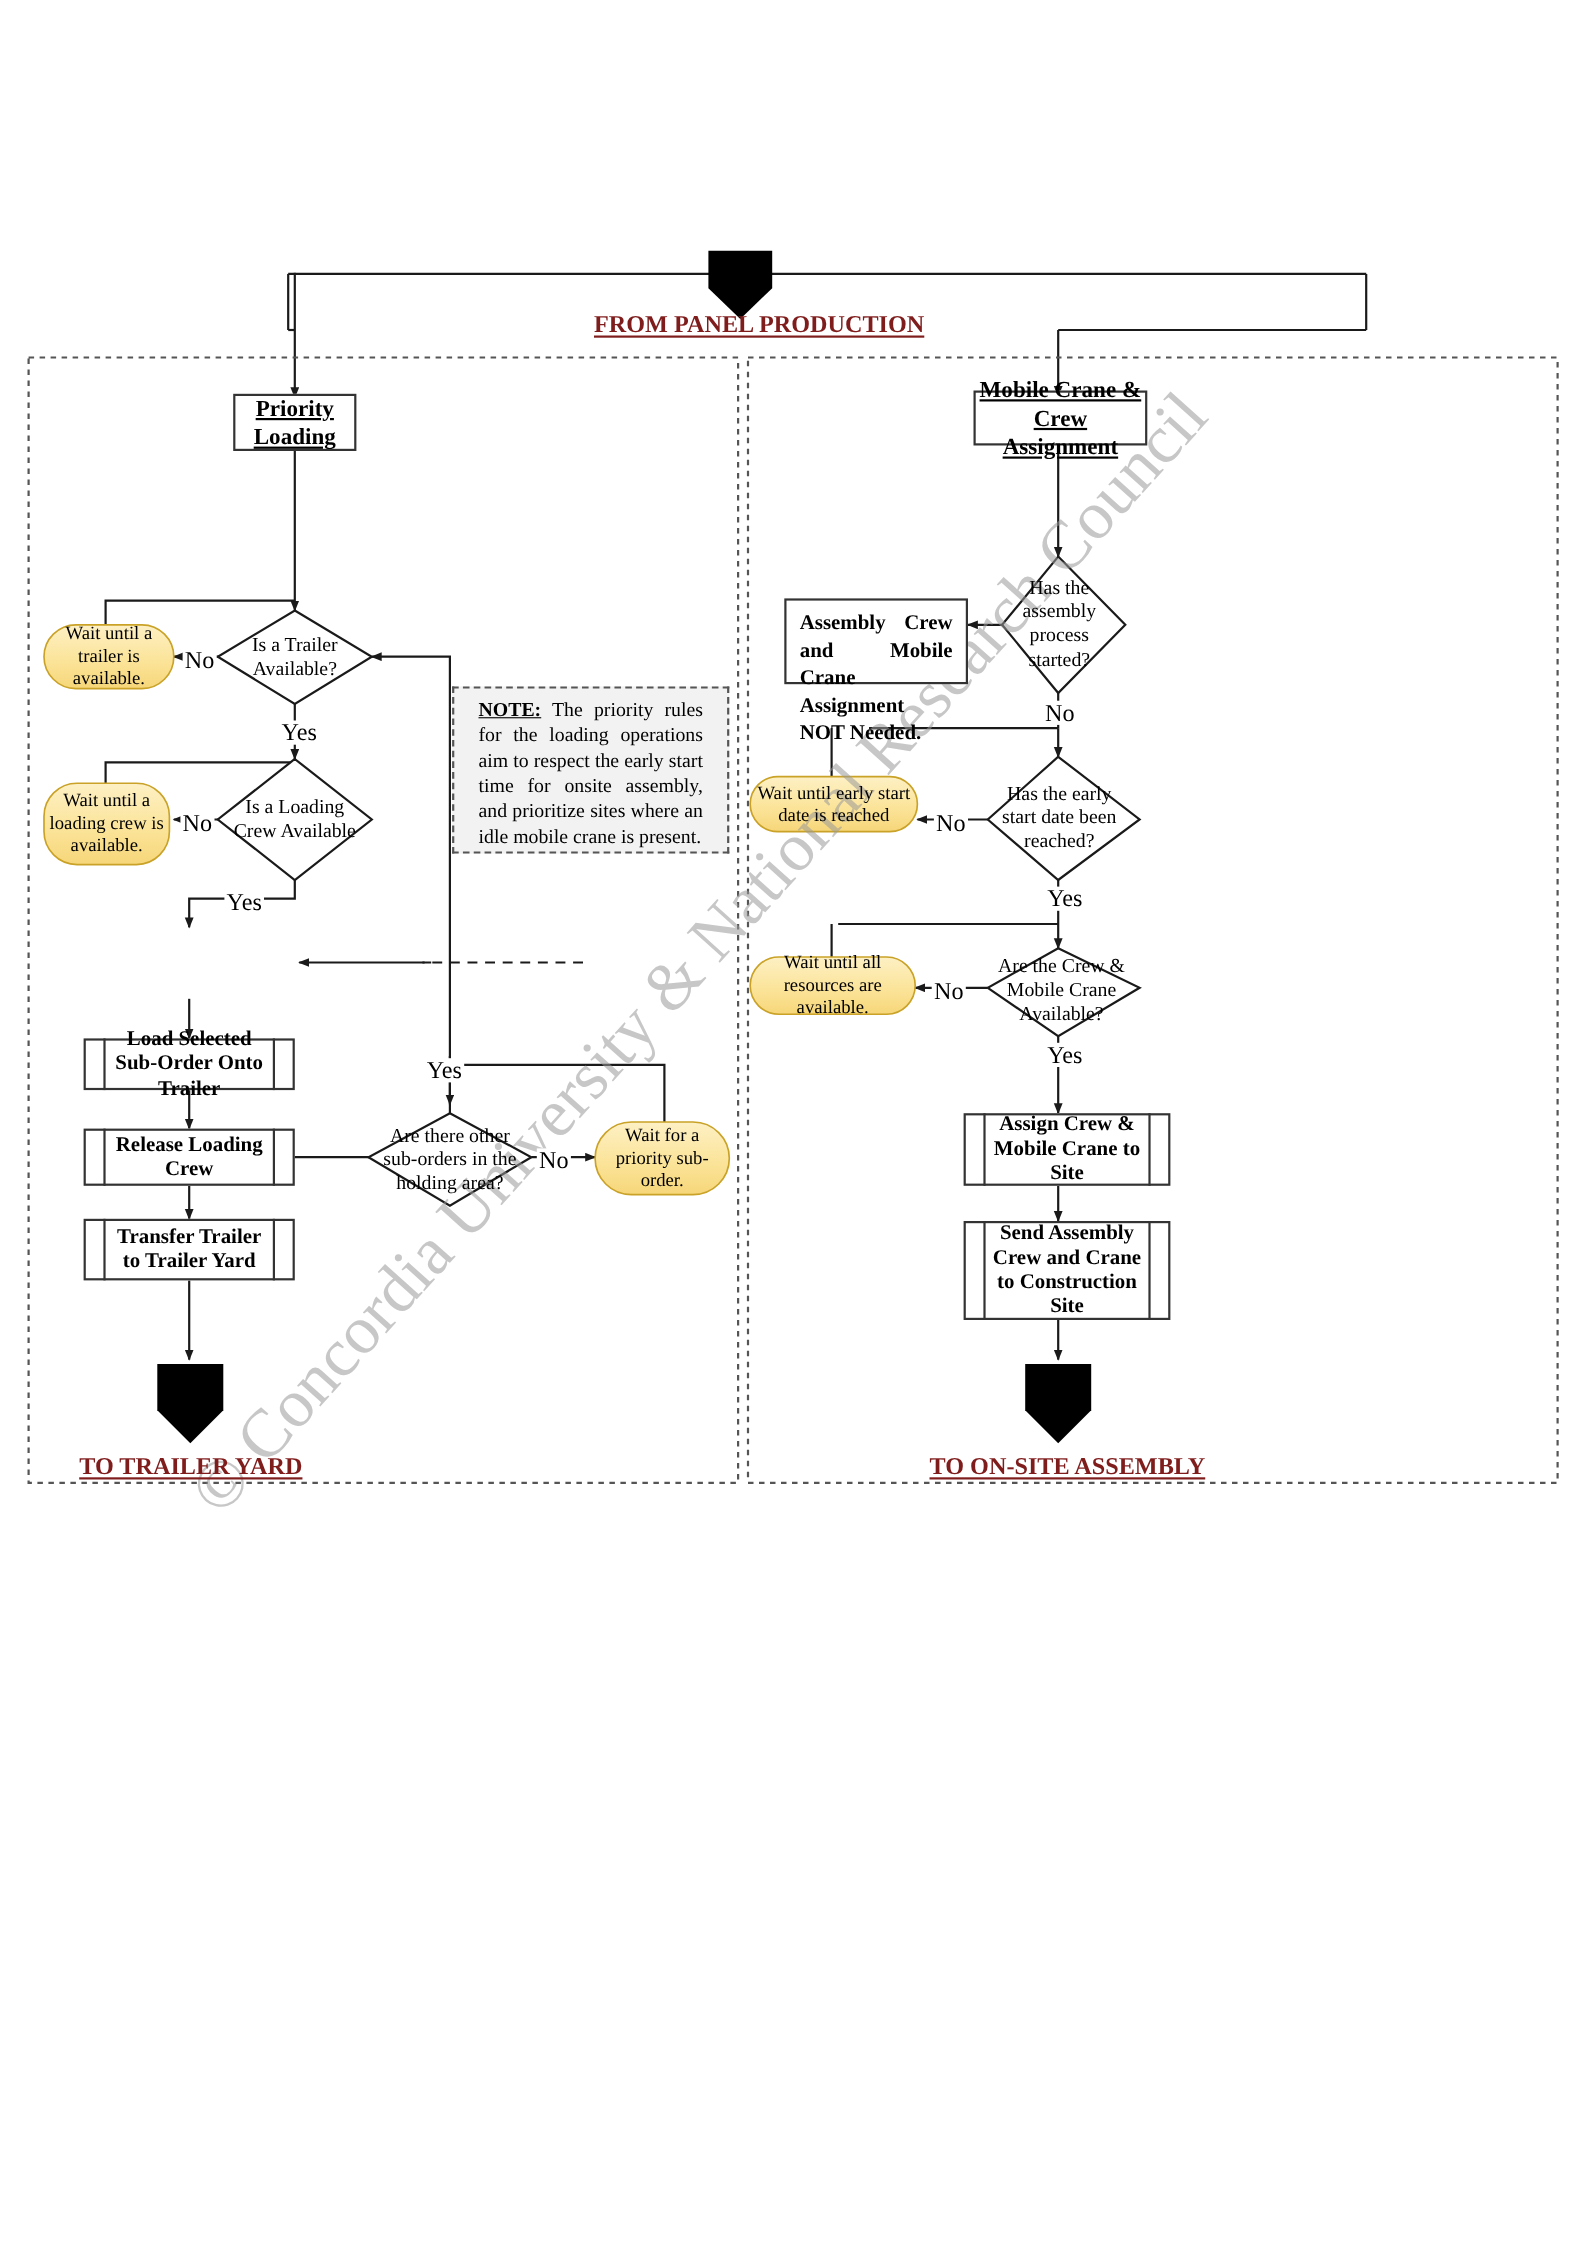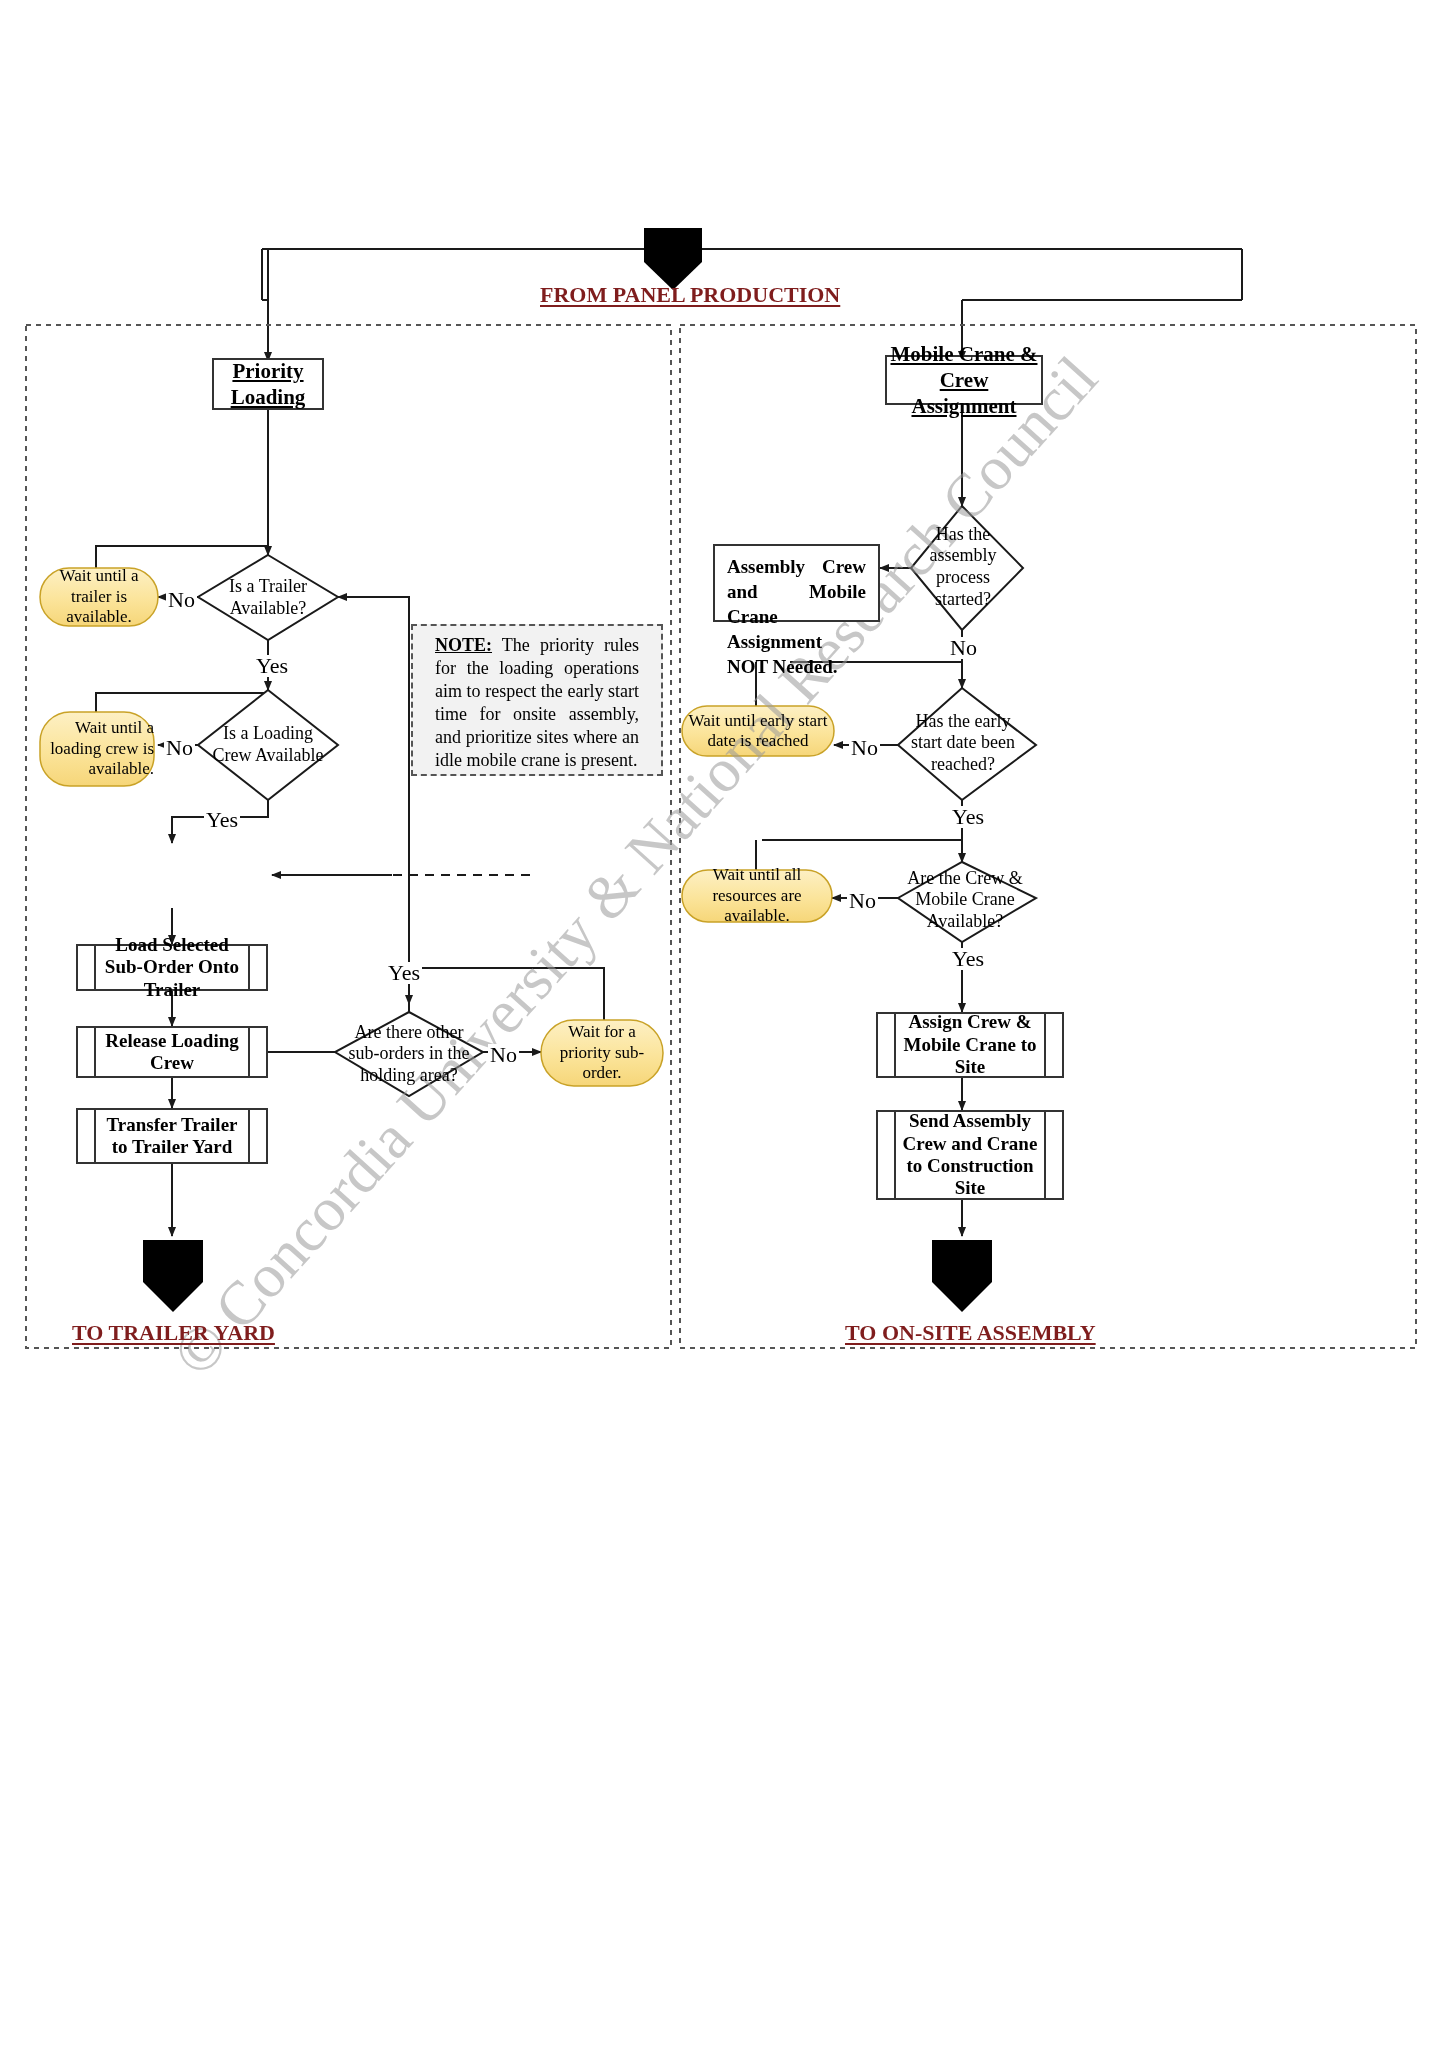--- a/index.html
+++ b/index.html
@@ -182,21 +182,21 @@
   <div class="diamondtxt" style="left:204px;top:572px;width:128px;height:52px;">Is a Trailer Available?</div>
 
   <div class="node pill" style="left:40px;top:568px;width:118px;height:58px;border:none;background:none;box-shadow:none;">
     <span>Wait until a trailer is available.</span>
   </div>
   <div class="edgelbl" style="left:166px;top:589px;">No</div>
   <div class="edgelbl" style="left:254px;top:655px;">Yes</div>
 
   <div class="diamondtxt" style="left:206px;top:712px;width:124px;height:66px;">Is a Loading Crew Available</div>
 
-  <div class="node pill" style="left:40px;top:712px;width:114px;height:74px;border:none;background:none;box-shadow:none;text-align:right;">
+  <div class="node pill" style="left:40px;top:712px;width:114px;height:74px;border:none;background:none;box-shadow:none;">
     <span>Wait until a loading crew is available.</span>
   </div>
   <div class="edgelbl" style="left:164px;top:737px;">No</div>
   <div class="edgelbl" style="left:204px;top:809px;">Yes</div>
 
 
   <div class="node proc" style="left:76px;top:944px;width:192px;height:47px;">
     <span class="inner l"></span>
       <span class="inner r"></span>
     <span class="txt">Load Selected Sub-Order Onto Trailer</span>

